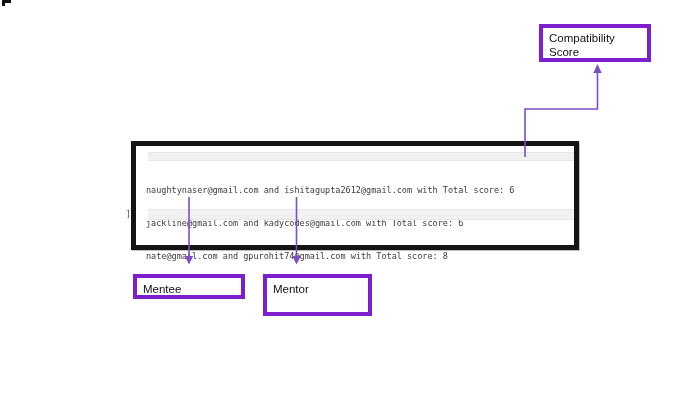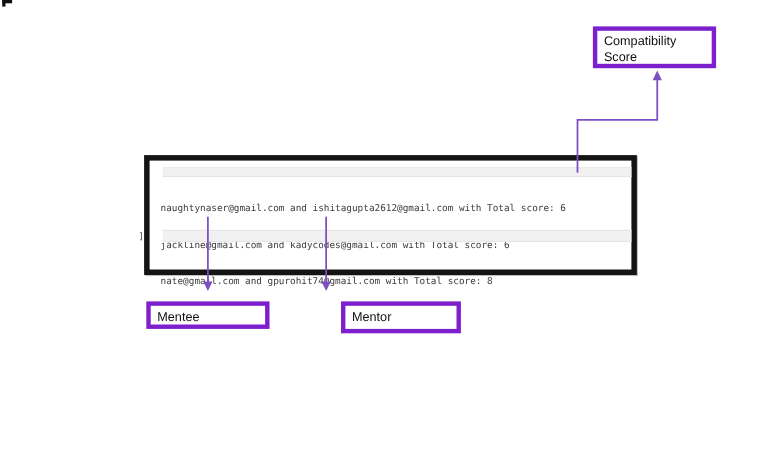--- a/index.html
+++ b/index.html
@@ -68,21 +68,21 @@
     background: #ffffff;
     border: 4px solid #7e1fce;
     color: #101010;
     font-size: 11.5px;
     line-height: 14px;
   }
   .callout .callout-text { display: block; padding: 2px 0 0 6px; }
   .callout-compat  { left: 539px; top: 24px;  width: 112px; height: 38px; }
   .callout-compat .callout-text { width: 78px; padding-top: 3px; }
   .callout-mentee  { left: 133px; top: 274px; width: 112px; height: 25px; }
-  .callout-mentor  { left: 263px; top: 274px; width: 109px; height: 29px; margin-left: 47px; }
+  .callout-mentor  { left: 263px; top: 274px; width: 109px; height: 42px; }
   .callout-mentee .callout-text, .callout-mentor .callout-text { padding-top: 4px; }
 
   
   .arrow-layer {
     position: absolute;
     left: 0; top: 0;
     width: 689px; height: 410px;
     pointer-events: none;
     z-index: 5;
   }

